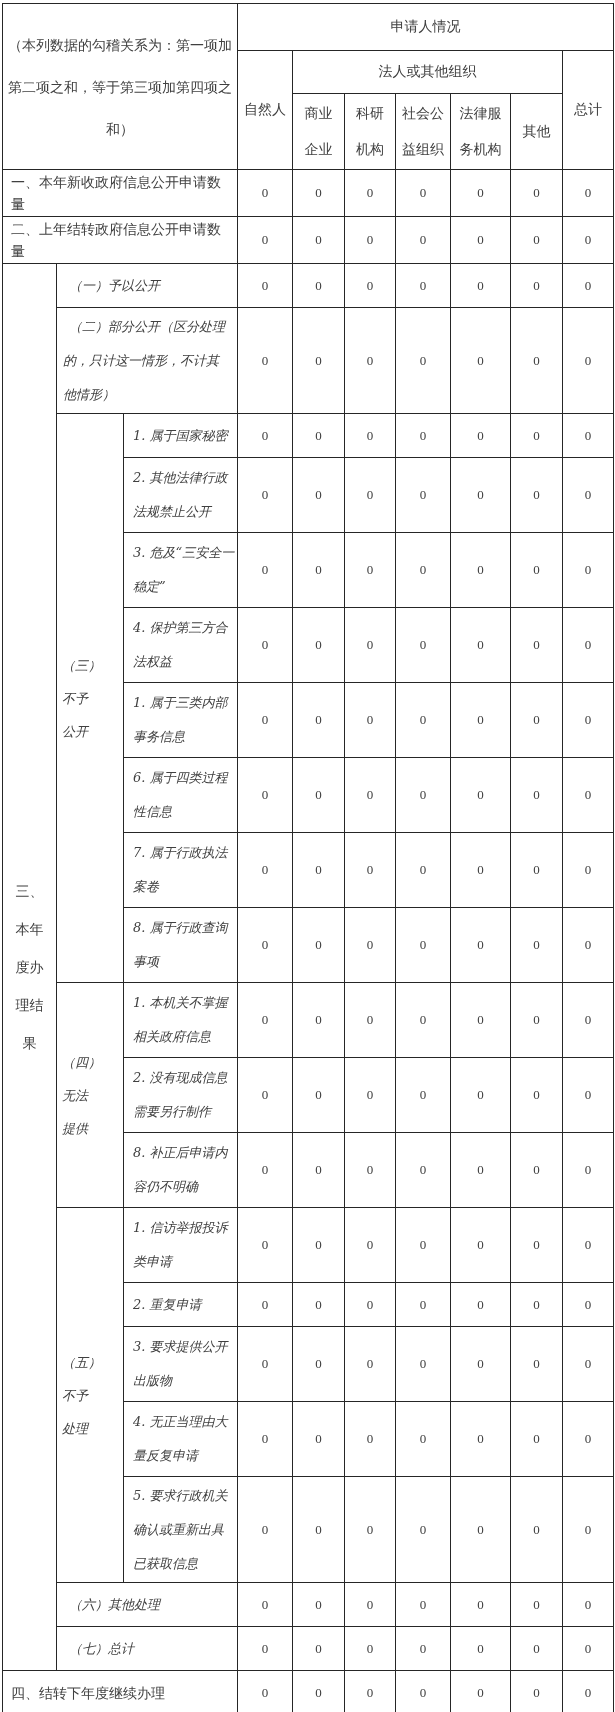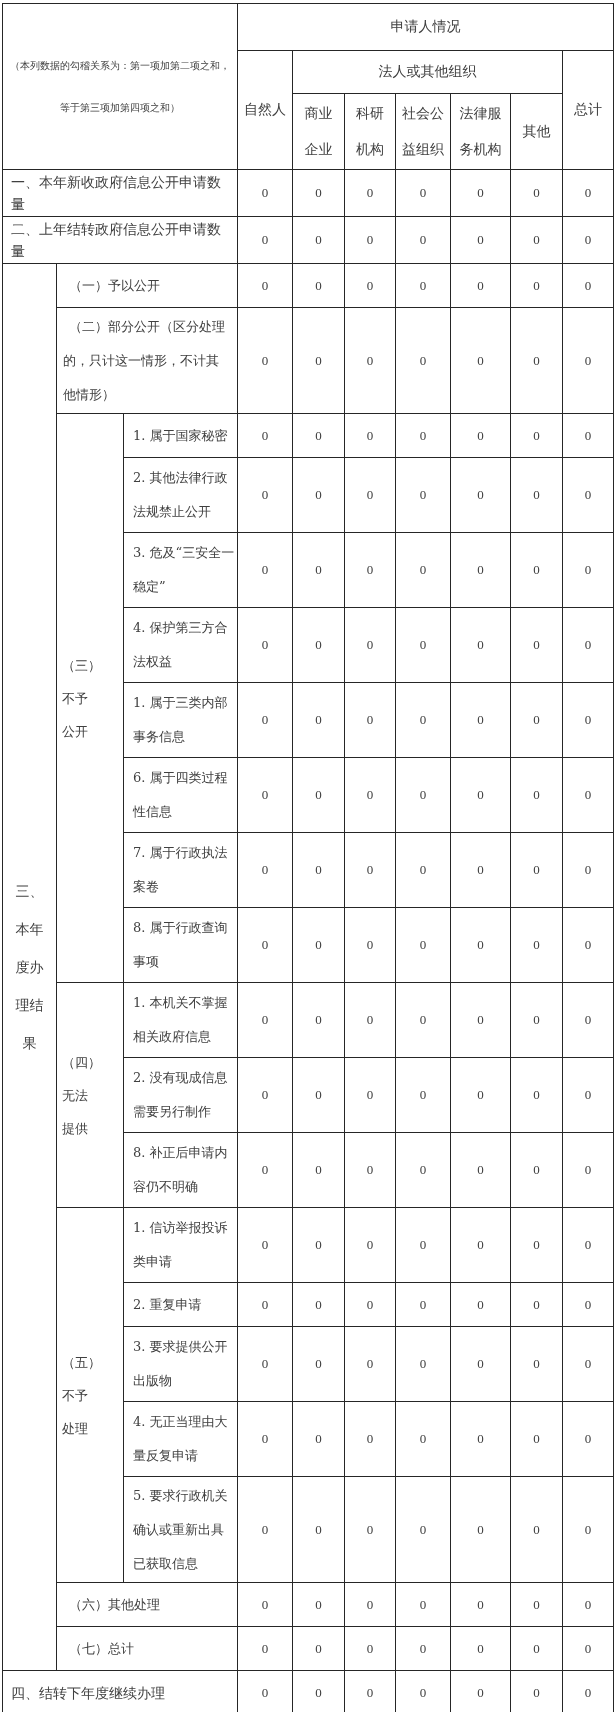--- a/index.html
+++ b/index.html
@@ -4,25 +4,25 @@
 <style>
   html,body{margin:0;padding:0;background:#ffffff;}
   body{width:615px;font-family:"Liberation Sans",sans-serif;}
   .wrap{padding:3px 0 4px 2px;}
   table{border-collapse:collapse;table-layout:fixed;width:611px;}
   td{border:1px solid #262626;vertical-align:middle;overflow:hidden;color:#404040;word-break:break-all;}
   
   tr.h1{height:47px;} tr.h2{height:43px;} tr.h3{height:76px;}
   tr.r44{height:44px;} tr.r75{height:75px;} tr.r106{height:106px;margin-left:38px;}
   
-  .corner{text-align:center;font-size:10px;line-height:42px;padding:0 4px;}
+  .corner{text-align:center;font-size:14px;line-height:42px;padding:0 4px;}
   .hdr{text-align:center;font-size:14px;line-height:36px;padding:0 5px;font-family:Liberation Mono, monospace;}
   .l1{font-size:14px;padding-left:8px;padding-right:4px;line-height:22px;}
   .sectv{text-align:center;font-size:14px;line-height:38px;padding:0 11px;margin-left:16px;}
-  .kai{font-family:"DejaVu Serif",serif;font-size:13px;}
+  .kai{font-family:"DejaVu Serif",serif;font-style:italic;font-size:13px;}
   .sub{padding-left:6px;padding-right:8px;text-indent:6px;line-height:34px;}
   .cat{padding-left:5px;padding-right:24px;line-height:33px;}
   .item{padding-left:9px;padding-right:1px;line-height:34px;}
   .v{text-align:center;font-family:"Liberation Serif",serif;font-size:13px;color:#404040;}
 </style>
 </head>
 <body>
 
 <div class="wrap">
 <table>

